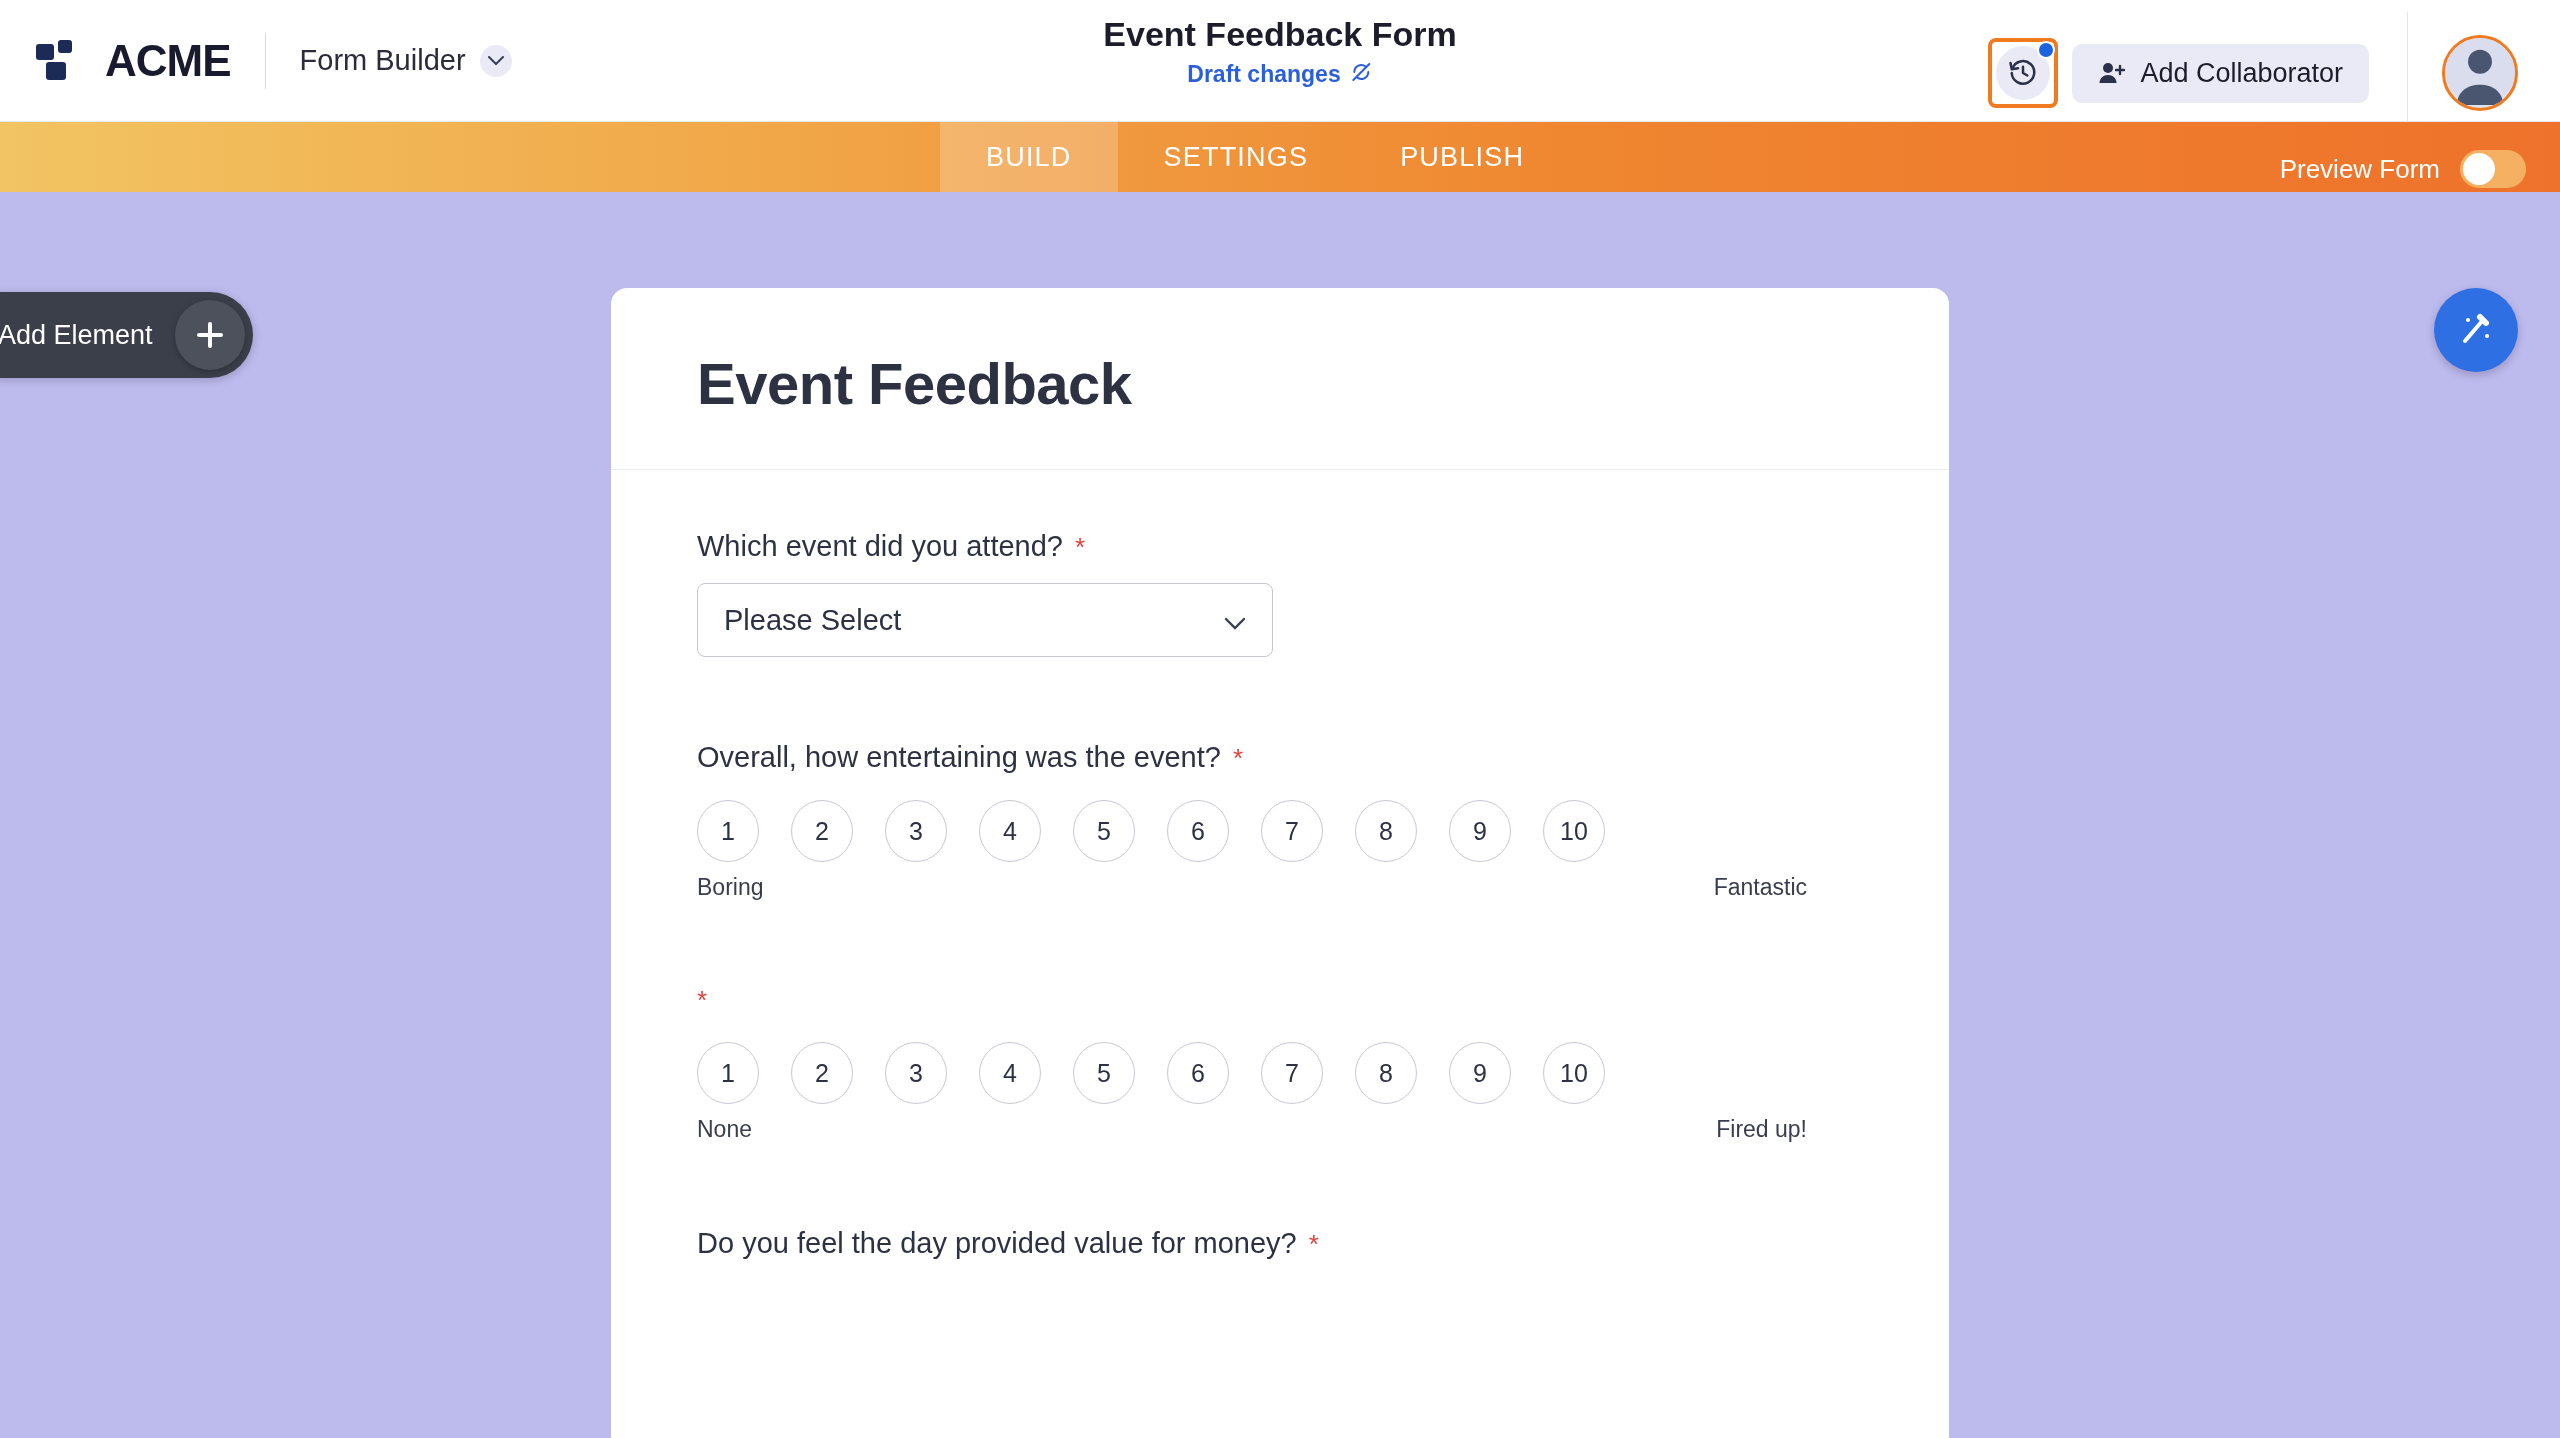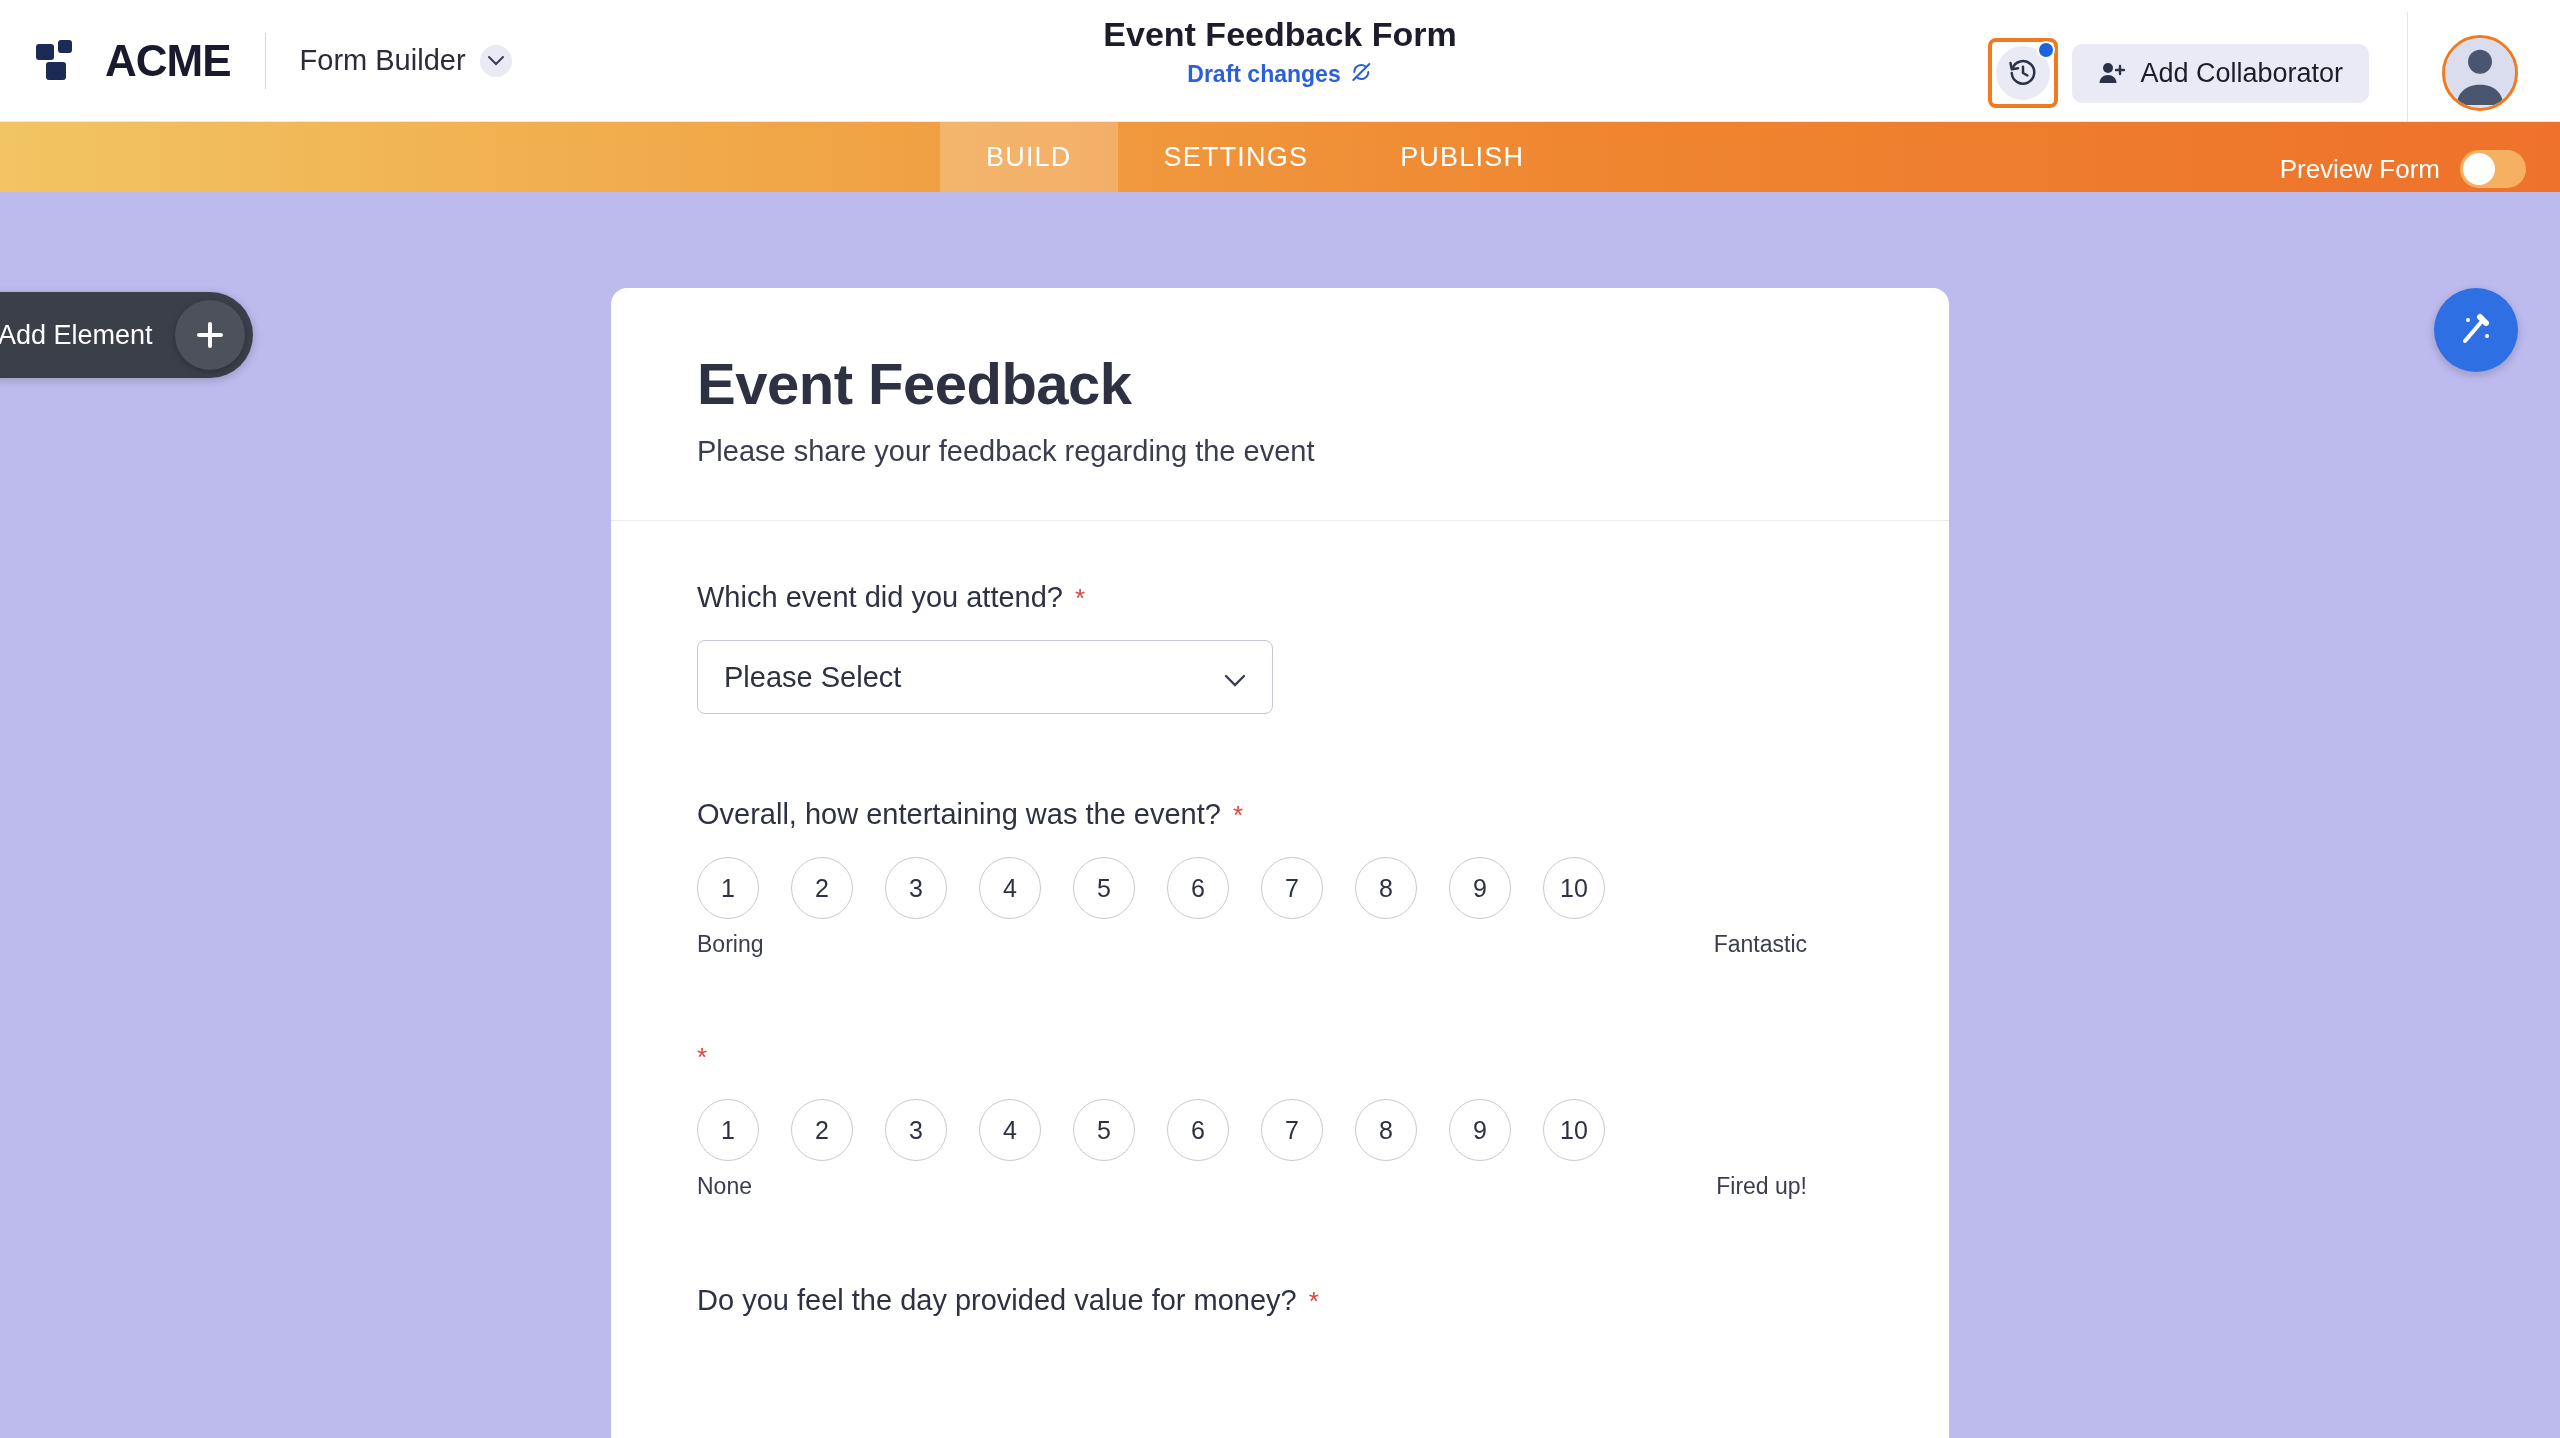--- a/index.html
+++ b/index.html
@@ -249,21 +249,21 @@
   .field { padding: 0 86px; margin-top: 60px; }
   .field-label {
     font-size: 29px;
     color: #2d3142;
     display: flex;
     align-items: baseline;
     gap: 12px;
   }
   .req { color: #e0413b; font-size: 26px; }
   .select-box {
-    margin-top: 26px;
+    margin-top: 20px;
     width: 576px;
     height: 74px;
     border: 1px solid #c7c7d2;
     border-radius: 8px;
     display: flex;
     align-items: center;
     justify-content: space-between;
     padding: 12px 26px;
     font-size: 29px;
     color: #2d3142;
@@ -402,21 +402,20 @@
       <path d="M9 31 L27 10" stroke="#ffffff" stroke-width="4" stroke-linecap="round"></path>
       <path d="M24 7 l6 6" stroke="#ffffff" stroke-width="6" stroke-linecap="round"></path>
       <circle cx="12" cy="10" r="2" fill="#fff"></circle>
       <circle cx="31" cy="26" r="2" fill="#fff"></circle>
     </svg>
   </div>
 
   <div class="form-card">
     <div class="card-head">
       <div class="card-title">Event Feedback</div>
-      <div class="card-sub">Please share your feedback regarding the event</div>
     </div>
 
     <div class="field">
       <div class="field-label">
         <span>Which  event did you attend?</span>
         <span class="req">*</span>
       </div>
       <div class="select-box">
         <span>Please Select</span>
         <span>

